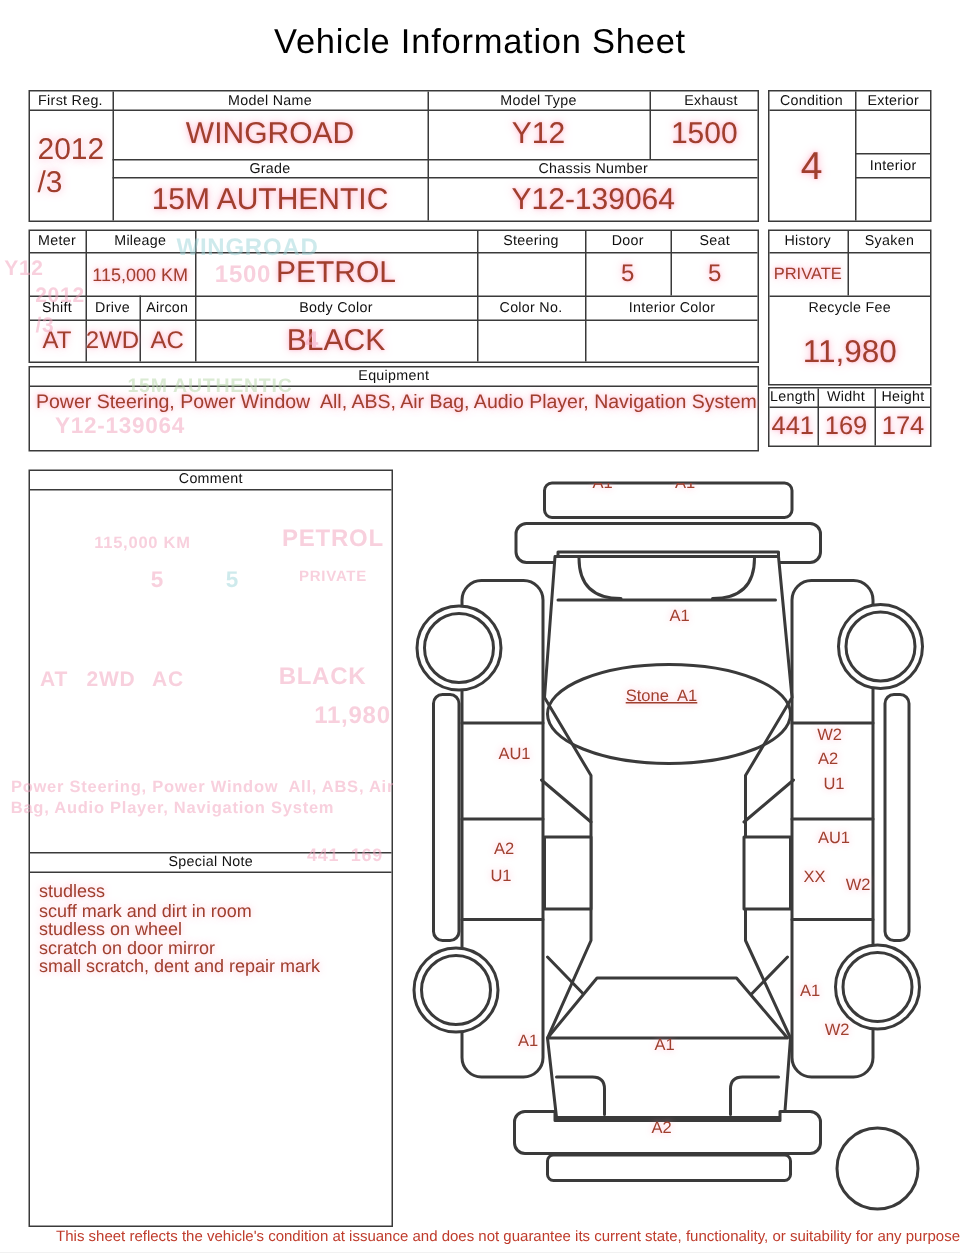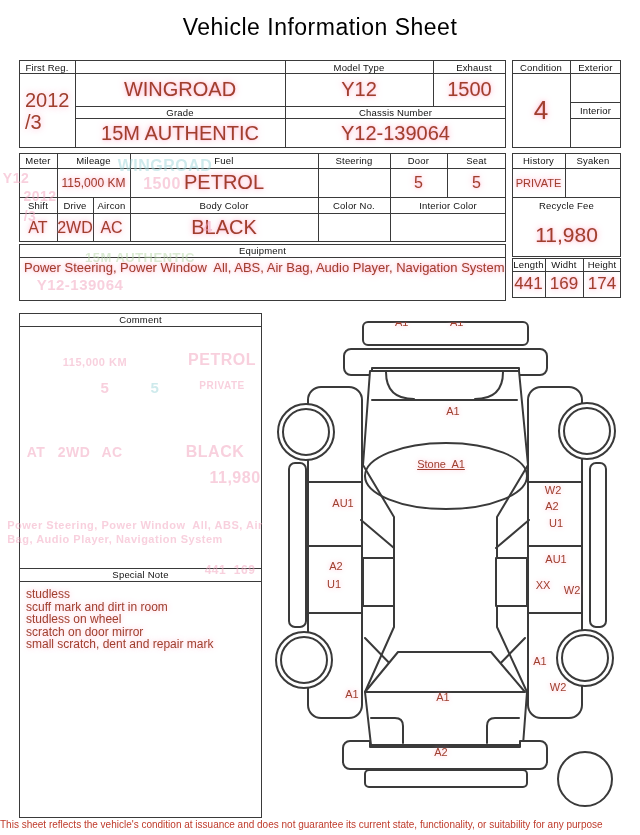--- a/index.html
+++ b/index.html
@@ -33,39 +33,40 @@
           font-size:11px;white-space:pre;
           text-shadow:0 0 5px rgba(255,170,195,.8)}
   #bar1-clip{position:absolute;left:93px;top:10px;width:165px;height:23px;overflow:hidden}
   #bar1-clip span{position:absolute;top:-6px;color:var(--red);font-size:11px;
           text-shadow:0 0 5px rgba(255,170,195,.8)}
   #ghost-layer{position:absolute;left:0;top:0;width:640px;height:835px;
           pointer-events:none;z-index:5}
   .ghost{position:absolute;transform:translate(-50%,-50%);opacity:.5;font-weight:bold;
          letter-spacing:.5px;white-space:pre}
   .g-pink{color:var(--gpink)} .g-cyan{color:var(--gcyan)} .g-green{color:var(--ggreen)}
-  #disclaimer{position:absolute;left:0;top:819px;width:640px;text-align:left;
+  #disclaimer{position:absolute;left:0;top:819px;width:640px;text-align:right;
          font-size:10px;color:var(--disc)}
 </style>
 </head>
 <body>
 
 <div id="page">
 
   <div id="title">Vehicle Information Sheet</div>
 
   <div class="box" style="left:19px;top:60px;width:487px;height:88px"></div>
   <div class="hl" style="left:20px;top:73px;width:485px"></div>
   <div class="hl" style="left:75px;top:106px;width:430px"></div>
   <div class="hl" style="left:75px;top:118px;width:430px"></div>
   <div class="vl" style="left:75px;top:61px;height:86px"></div>
   <div class="vl" style="left:285px;top:61px;height:86px"></div>
   <div class="vl" style="left:433px;top:61px;height:45px"></div>
 
   <div class="hdr" style="left:19px;top:60px;width:56px;height:14px">First Reg.</div>
+  <div class="hdr" style="left:75px;top:60px;width:210px;height:14px">Model Name</div>
   <div class="hdr" style="left:285px;top:60px;width:148px;height:14px">Model Type</div>
   <div class="hdr" style="left:433px;top:60px;width:82px;height:14px">Exhaust</div>
   <div class="hdr" style="left:75px;top:106px;width:210px;height:12px">Grade</div>
   <div class="hdr" style="left:285px;top:106px;width:221px;height:12px">Chassis Number</div>
 
   <div id="first-reg-val">
     <span>2012</span>
     <span>/3</span>
   </div>
   <div class="val" style="left:75px;top:73px;width:210px;height:33px;font-size:20px">WINGROAD</div>
@@ -92,21 +93,20 @@
   <div class="hl" style="left:20px;top:213px;width:485px"></div>
   <div class="vl" style="left:57px;top:154px;height:87px"></div>
   <div class="vl" style="left:130px;top:154px;height:87px"></div>
   <div class="vl" style="left:318px;top:154px;height:87px"></div>
   <div class="vl" style="left:390px;top:154px;height:87px"></div>
   <div class="vl" style="left:447px;top:154px;height:43px"></div>
   <div class="vl" style="left:93px;top:197px;height:44px"></div>
 
   <div class="hdr" style="left:19px;top:153px;width:38px;height:15px">Meter</div>
   <div class="hdr" style="left:57px;top:153px;width:73px;height:15px">Mileage</div>
-  <div class="hdr" style="left:130px;top:153px;width:188px;height:15px">Fuel</div>
   <div class="hdr" style="left:318px;top:153px;width:72px;height:15px">Steering</div>
   <div class="hdr" style="left:390px;top:153px;width:57px;height:15px">Door</div>
   <div class="hdr" style="left:447px;top:153px;width:59px;height:15px">Seat</div>
 
   <div class="val" style="left:57px;top:168px;width:73px;height:29px;font-size:12px">115,000 KM</div>
   <div class="val" style="left:130px;top:168px;width:188px;height:29px;font-size:20px">PETROL</div>
   <div class="val" style="left:390px;top:168px;width:57px;height:29px;font-size:16px">5</div>
   <div class="val" style="left:447px;top:168px;width:59px;height:29px;font-size:16px">5</div>
 
   <div class="hdr" style="left:19px;top:197px;width:38px;height:16px">Shift</div>

